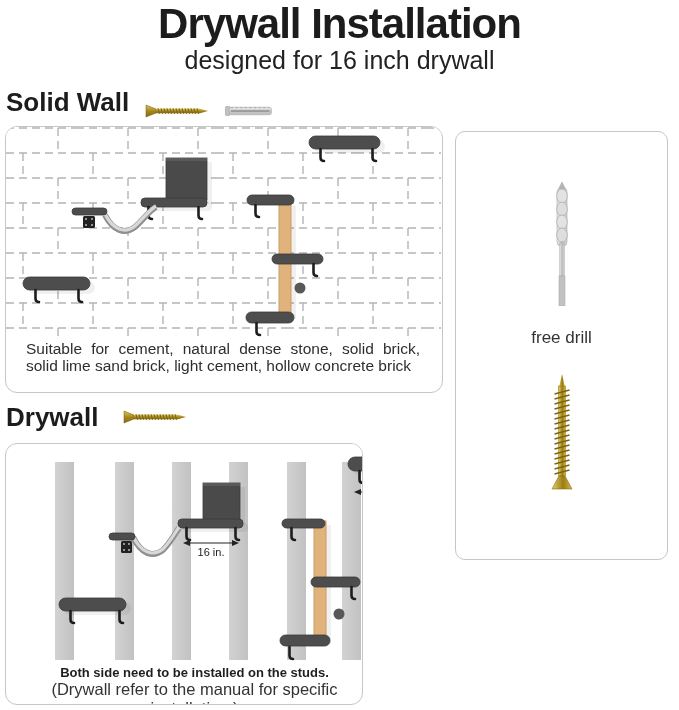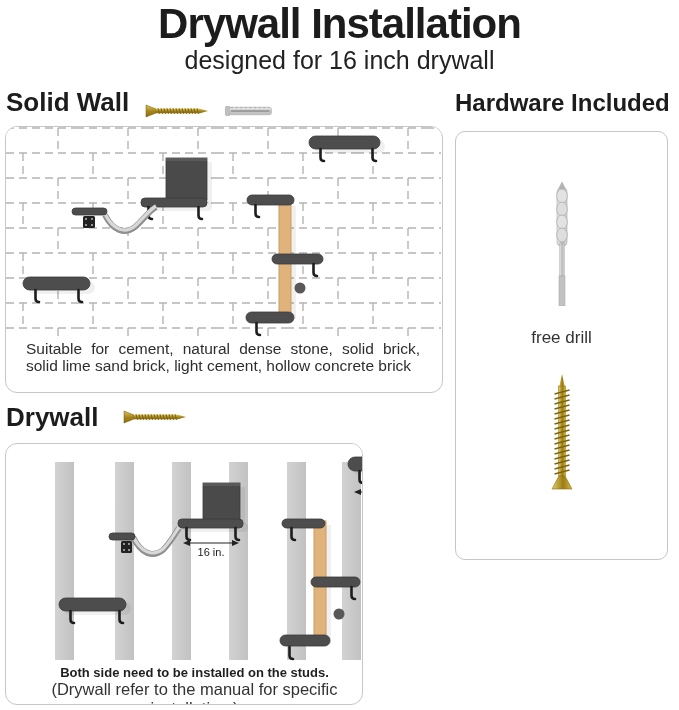--- a/index.html
+++ b/index.html
@@ -94,21 +94,20 @@
             <stop offset="1" stop-color="#bdbdbd"></stop>
         </linearGradient>
       </defs>
       <rect x="0.5" y="2.5" width="4.5" height="9" rx="1" fill="#c2c2c2" stroke="#9d9d9d" stroke-width="0.6"></rect>
       <rect x="4" y="3.2" width="42.5" height="7.6" rx="2.5" fill="url(#gAnchH)" stroke="#a8a8a8" stroke-width="0.6"></rect>
       <line x1="6" y1="3.6" x2="44" y2="3.6" stroke="#a8a8a8" stroke-width="1" stroke-dasharray="2 2.6"></line>
       <line x1="6" y1="7" x2="44.5" y2="7" stroke="#8f8f8f" stroke-width="1.4"></line>
     </svg>
   </div>
 
-  <h2 class="hw-heading">Hardware Included</h2>
 
   <section class="panel brick-panel">
     <svg class="scene" width="435" height="211" viewBox="0 0 435 211">
       <defs>
         <pattern id="patBrick" width="70" height="50" patternUnits="userSpaceOnUse">
           <rect width="70" height="50" fill="#ffffff"></rect>
           <g stroke="var(--brick-mortar,#b4b4b4)" stroke-width="1.4" stroke-dasharray="8 5">
             <line x1="0" y1="1" x2="70" y2="1"></line>
             <line x1="0" y1="26" x2="70" y2="26"></line>
             <line x1="52" y1="1" x2="52" y2="26"></line>

